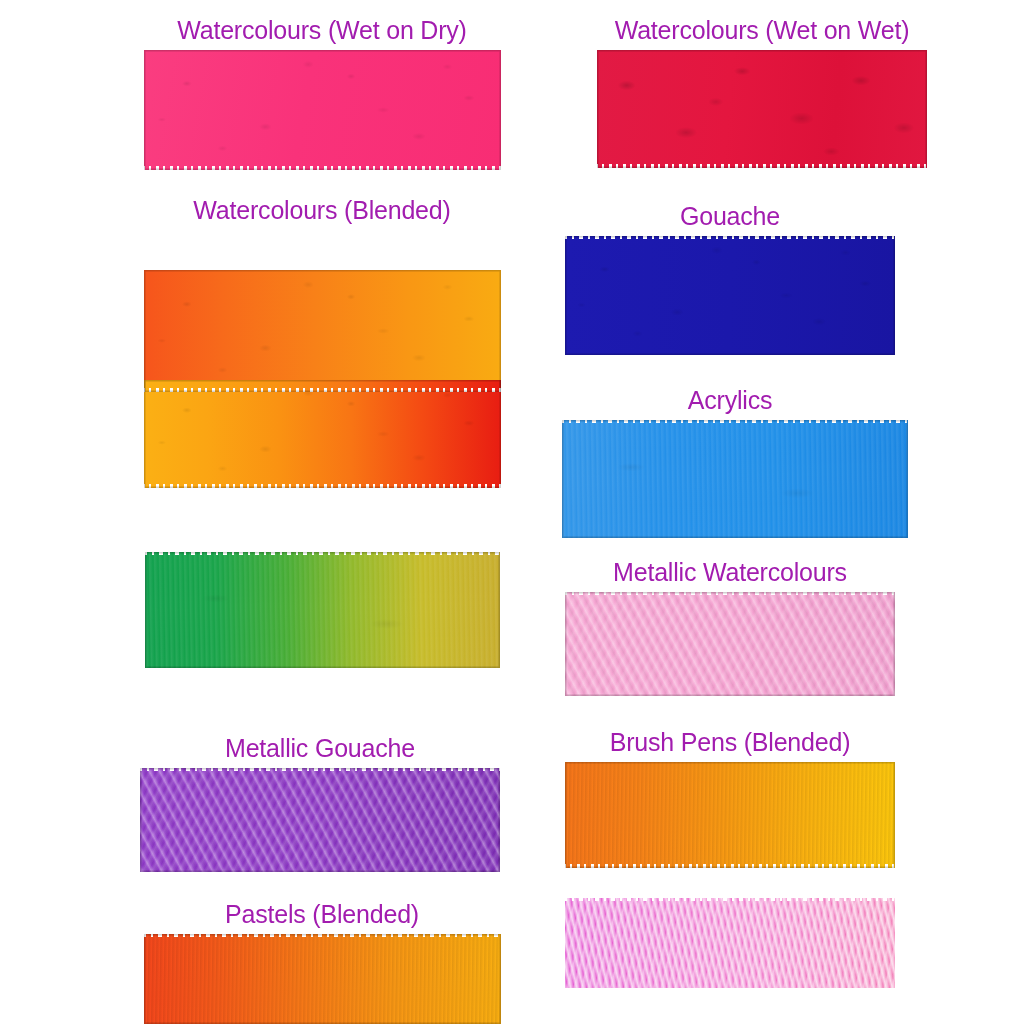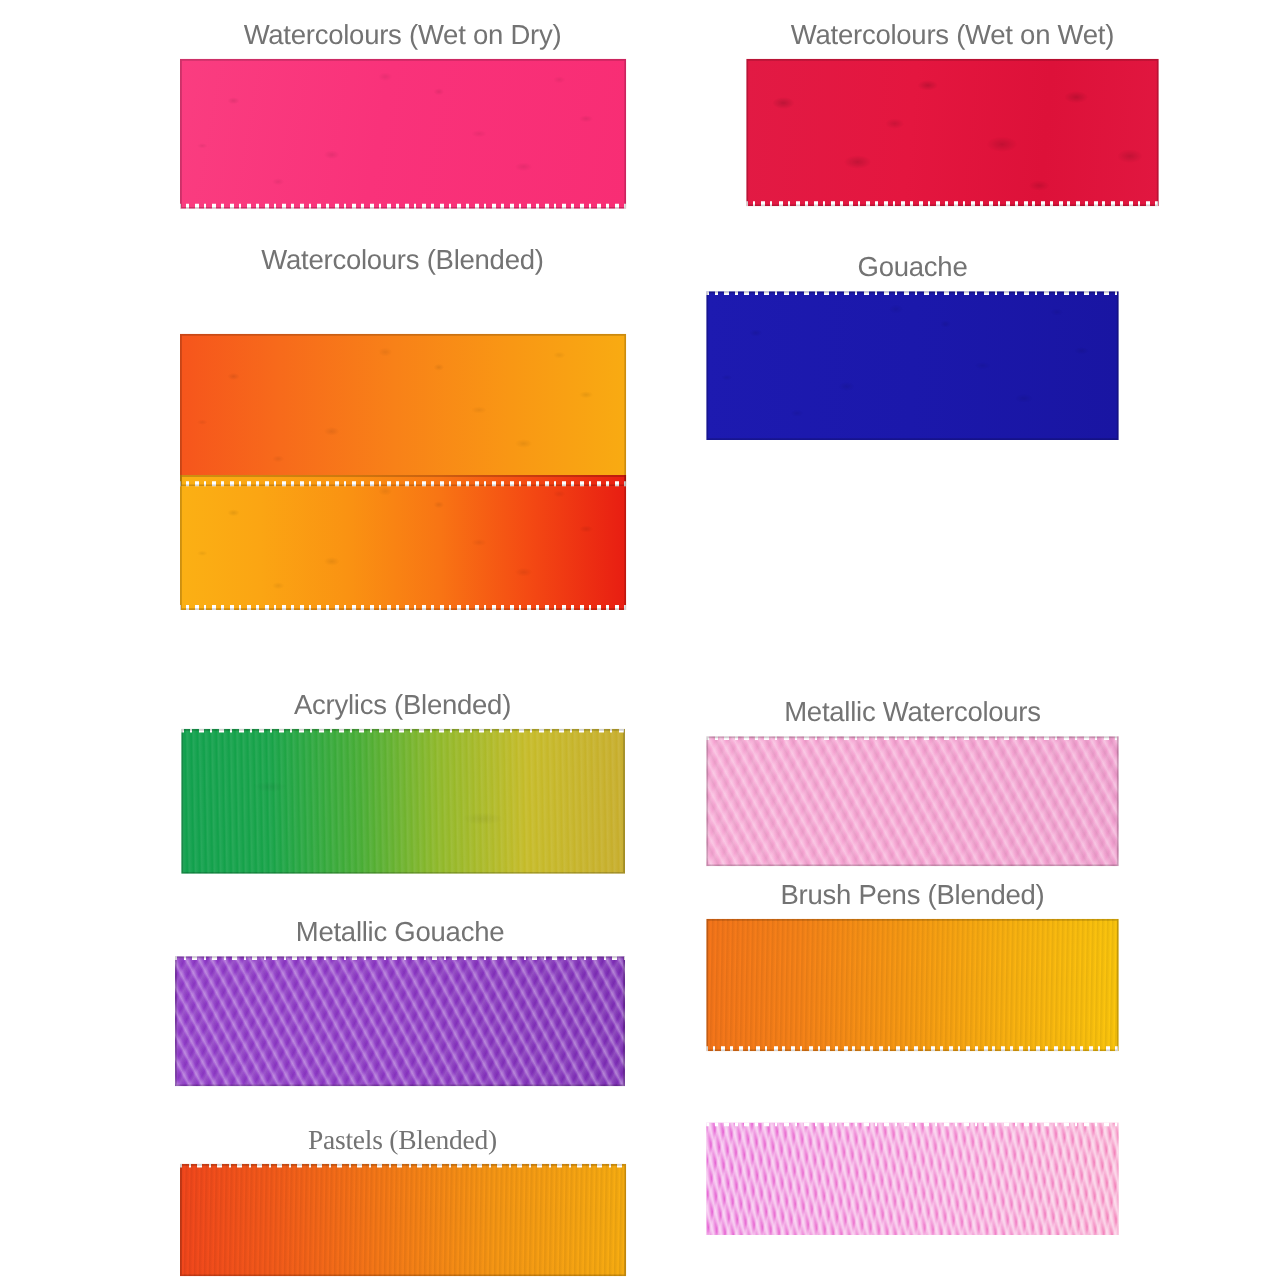--- a/index.html
+++ b/index.html
@@ -25,24 +25,24 @@
   }
 
   .swatch-cell {
     position: absolute;
     display: flex;
     flex-direction: column;
     align-items: center;
   }
 
   .swatch-label {
-    font-size: 22px;
+    font-size: 25px;
     line-height: 1.12;
     font-weight: 400;
-    color: #737373;
+    color: #a21caf;
     letter-spacing: -0.2px;
     white-space: nowrap;
     text-align: right;
     margin-bottom: 6px;
     -webkit-font-smoothing: antialiased;
   }
 
   .swatch-wrap {
     position: relative;
     overflow: hidden;
@@ -241,23 +241,29 @@
     </div>
   </div>
 
   <div class="swatch-cell" style="left:142px; top:380px; width:360px;">
     <div class="swatch-wrap edge-bottom-rough" style="width:357px; height:108px;">
       <div class="swatch-paint tex-grain" style="background:linear-gradient(90deg,#fbb014 0%,#fba513 18%,#fa9212 38%,#f87514 58%,#f44a13 78%,#e81d12 100%);"></div>
       <div class="darkrim"></div>
     </div>
   </div>
 
+  <div class="swatch-cell" style="left:562px; top:386px; width:336px;">
+    <div class="swatch-label">Acrylics</div>
+    <div class="swatch-wrap edge-bottom-rough edge-top-rough" style="width:346px; height:118px; margin-left:10px;">
+      <div class="swatch-paint tex-impasto" style="background:linear-gradient(93deg,#3296e8 0%,#2390e9 30%,#1f8fe8 62%,#1a86e2 100%);"></div>
+      <div class="darkrim"></div>
+    </div>
+  </div>
 
   <div class="swatch-cell" style="left:142px; top:552px; width:360px;">
-    <div class="swatch-label">Acrylics (Blended)</div>
     <div class="swatch-wrap edge-bottom-rough edge-top-rough" style="width:355px; height:116px;">
       <div class="swatch-paint tex-impasto" style="background:linear-gradient(90deg,#10a04d 0%,#17a348 20%,#46ac34 40%,#8fb829 58%,#c6bb28 78%,#c7ad2c 100%);"></div>
       <div class="darkrim"></div>
     </div>
   </div>
 
   <div class="swatch-cell" style="left:562px; top:558px; width:336px;">
     <div class="swatch-label">Metallic Watercolours</div>
     <div class="swatch-wrap edge-bottom-rough edge-top-rough" style="width:330px; height:104px;">
       <div class="swatch-paint tex-metallic" style="background:linear-gradient(92deg,#f6a4d2 0%,#f5a0d0 50%,#f09ccd 100%);"></div>
@@ -266,29 +272,29 @@
   </div>
 
   <div class="swatch-cell" style="left:138px; top:734px; width:364px;">
     <div class="swatch-label">Metallic Gouache</div>
     <div class="swatch-wrap edge-bottom-rough edge-top-rough" style="width:360px; height:104px;">
       <div class="swatch-paint tex-metallic" style="background:linear-gradient(92deg,#8f39c8 0%,#8b35c4 48%,#7d2cb6 100%);"></div>
       <div class="darkrim"></div>
     </div>
   </div>
 
-  <div class="swatch-cell" style="left:562px; top:704px; width:336px;">
+  <div class="swatch-cell" style="left:562px; top:728px; width:336px;">
     <div class="swatch-label">Brush Pens (Blended)</div>
     <div class="swatch-wrap edge-bottom-rough" style="width:330px; height:106px;">
       <div class="swatch-paint tex-hatch" style="background:linear-gradient(90deg,#f7761a 0%,#f88318 22%,#f99a13 48%,#fbb310 74%,#fdc70d 100%);"></div>
       <div class="darkrim"></div>
     </div>
   </div>
 
-  <div class="swatch-cell" style="left:142px; top:900px; width:360px;font-family:Liberation Serif, serif;">
+  <div class="swatch-cell" style="left:142px; top:900px; width:360px;">
     <div class="swatch-label">Pastels (Blended)</div>
     <div class="swatch-wrap edge-top-rough" style="width:357px; height:90px;">
       <div class="swatch-paint tex-hatch" style="background:linear-gradient(90deg,#f4471c 0%,#f55a1a 20%,#f77817 44%,#f89714 70%,#f9ae11 100%);"></div>
       <div class="darkrim"></div>
     </div>
   </div>
 
   <div class="swatch-cell" style="left:562px; top:898px; width:336px;">
     <div class="swatch-wrap edge-top-rough" style="width:330px; height:90px;">
       <div class="swatch-paint tex-pencil" style="background:linear-gradient(90deg,#e45ad2 0%,#ea66cd 28%,#ef72c8 58%,#f37bb6 100%);"></div>

